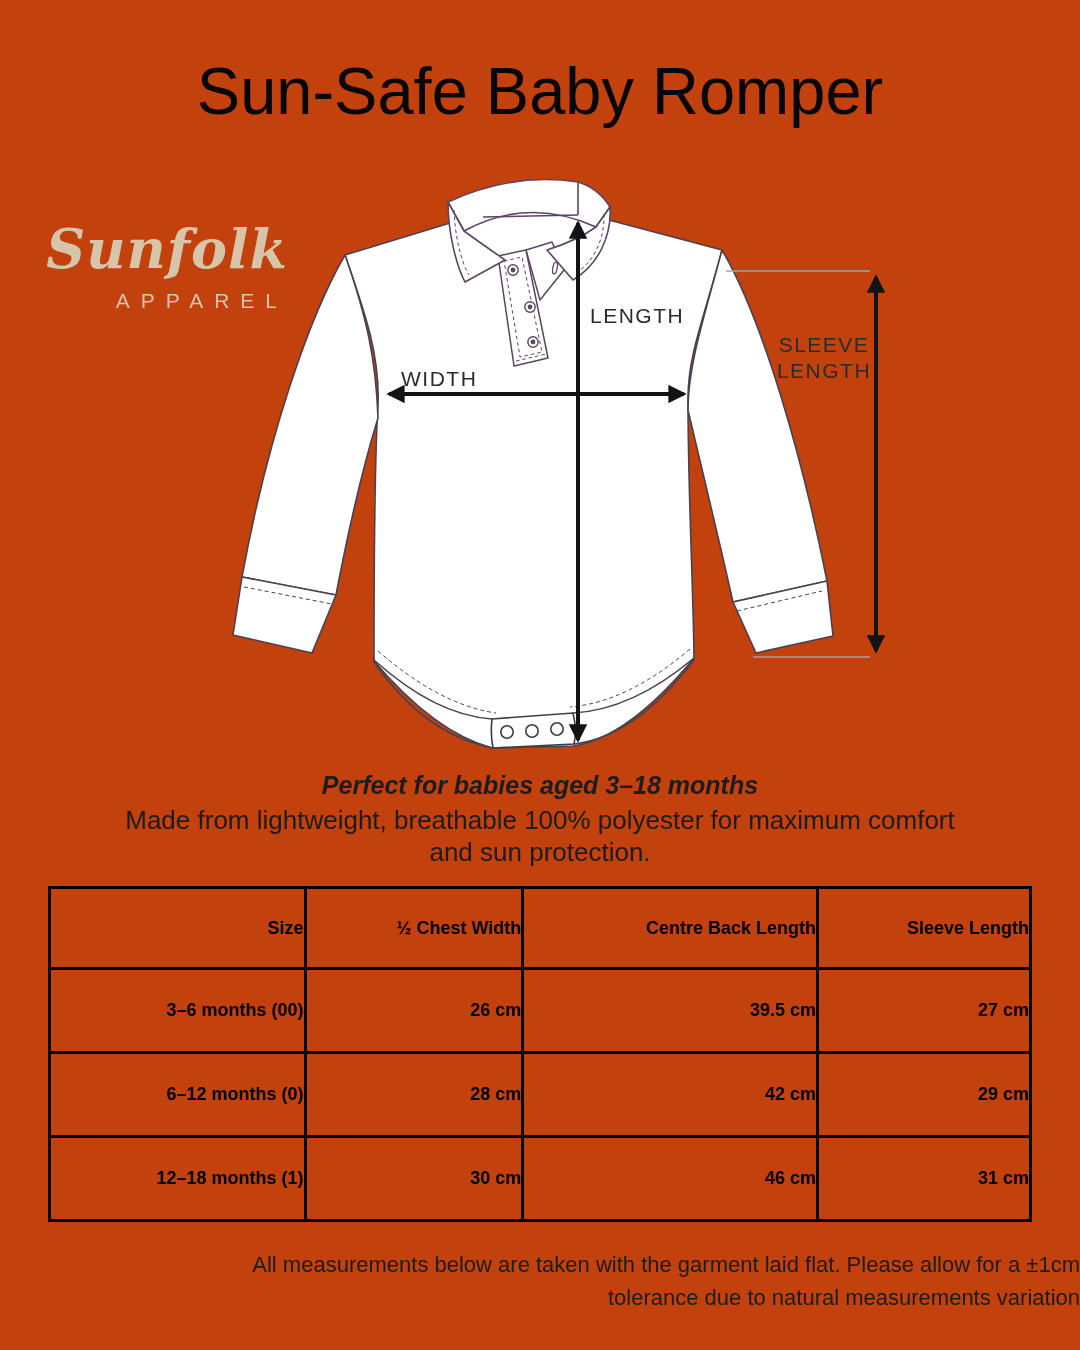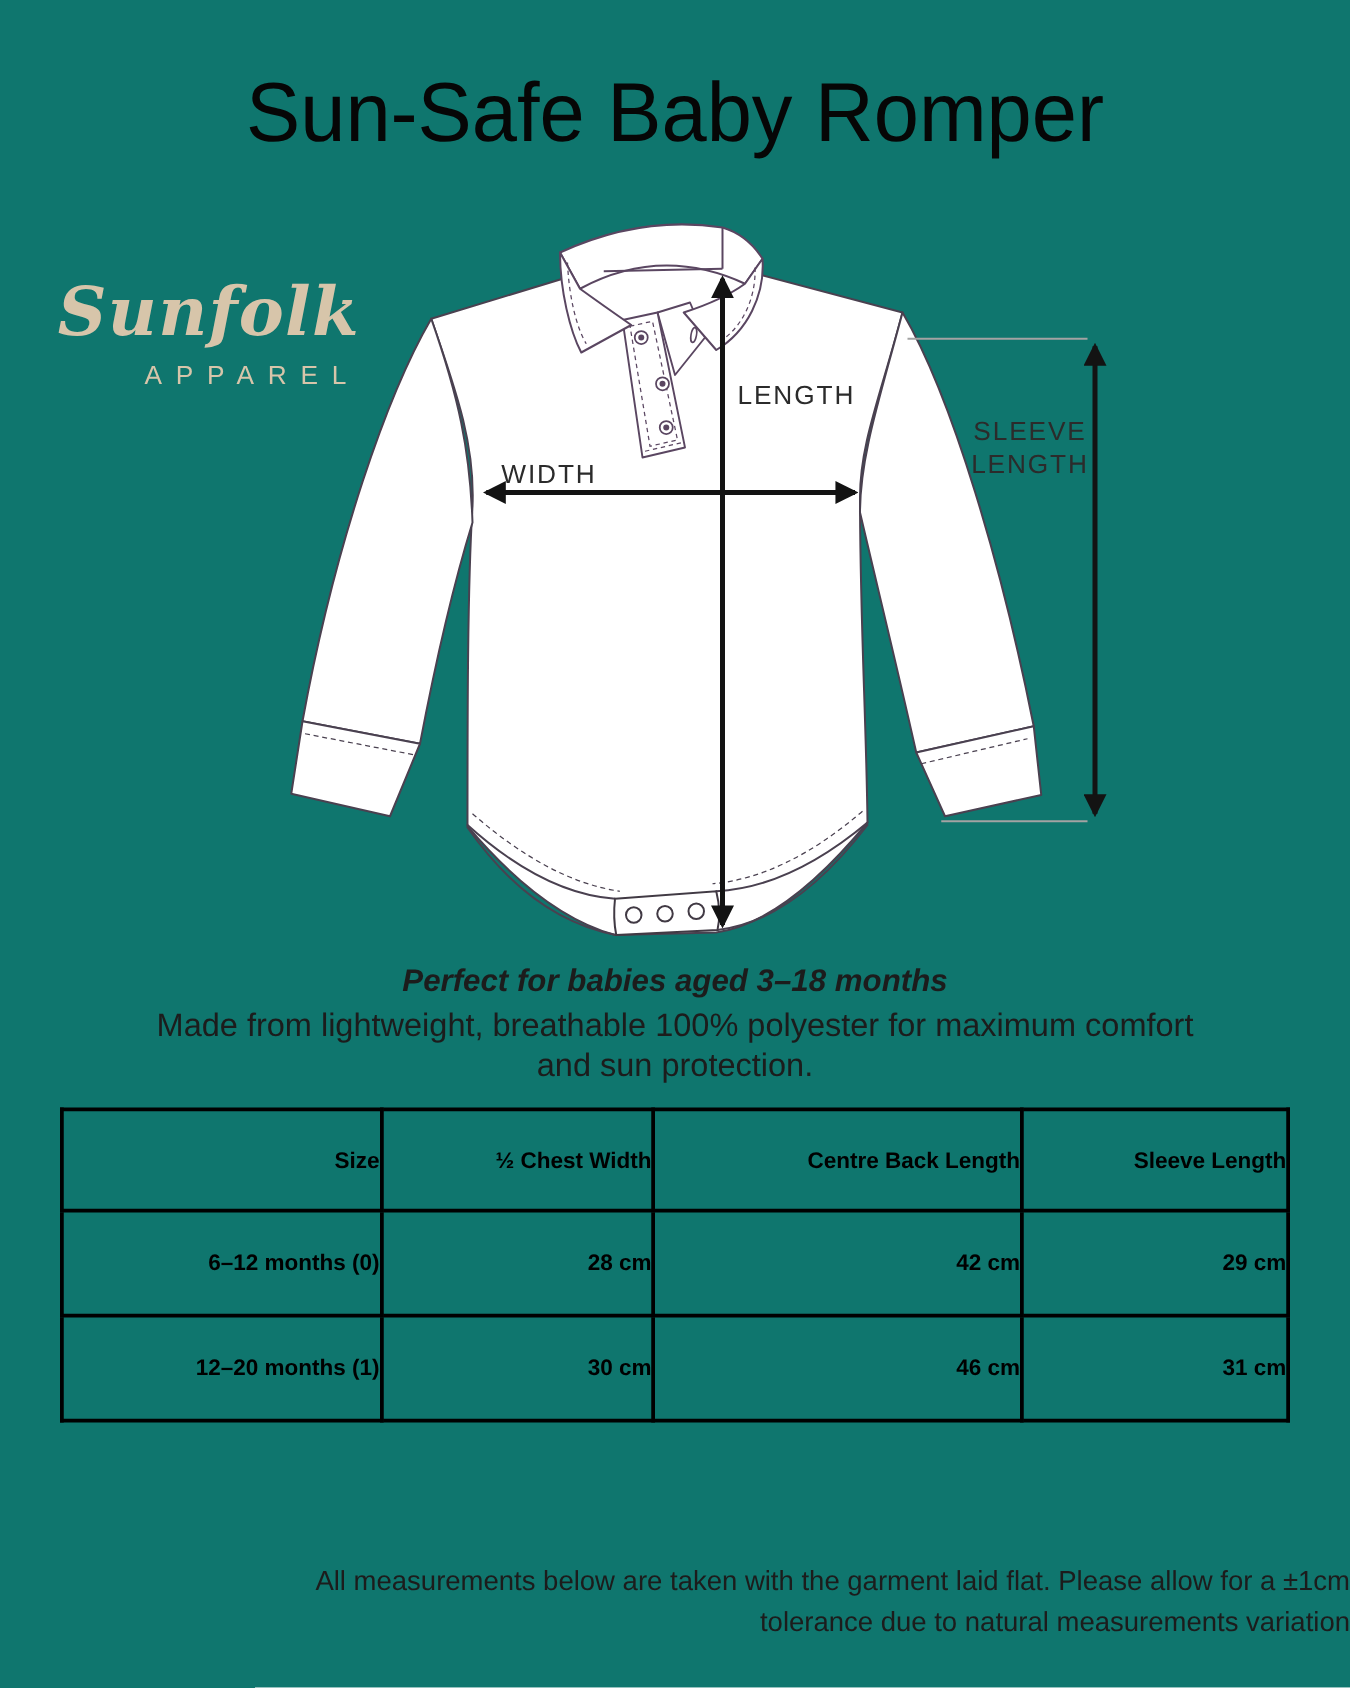--- a/index.html
+++ b/index.html
@@ -1,17 +1,17 @@
 <!DOCTYPE html>
 <html><head>
 <meta charset="utf-8">
 <style>
   html,body{margin:0;padding:0;background:#ffffff;}
   .canvas{
-    position:relative;width:1080px;height:1350px;background:#0f766e;
+    position:relative;width:1080px;height:1350px;background:#c2410c;
     font-family:"Liberation Sans",sans-serif;overflow:hidden;
   }
   .page-title{
     position:absolute;top:56px;left:0;width:100%;margin:0;
     text-align:center;font-size:67px;font-weight:300;color:#060606;
     font-family:"Liberation Sans",sans-serif;line-height:1.05;
     transform:scaleX(.97);letter-spacing:0;
   }
   .brand{position:absolute;left:24px;top:220px;width:264px;text-align:right;}
   .brand-name{
@@ -162,27 +162,33 @@
     <thead>
       <tr>
         <th>Size</th>
         <th>½ Chest Width</th>
         <th>Centre Back Length</th>
         <th>Sleeve Length</th>
       </tr>
     </thead>
     <tbody>
       <tr>
+        <td>3–6 months (00)</td>
+        <td>26 cm</td>
+        <td>39.5 cm</td>
+        <td>27 cm</td>
+      </tr>
+      <tr>
         <td>6–12 months (0)</td>
         <td>28 cm</td>
         <td>42 cm</td>
         <td>29 cm</td>
       </tr>
       <tr>
-        <td>12–20 months (1)</td>
+        <td>12–18 months (1)</td>
         <td>30 cm</td>
         <td>46 cm</td>
         <td>31 cm</td>
       </tr>
     </tbody>
   </table>
 
   <div class="footnote">
     <div>All measurements below are taken with the garment laid flat. Please allow for a ±1cm</div>
     <div>tolerance due to natural measurements variation</div>

